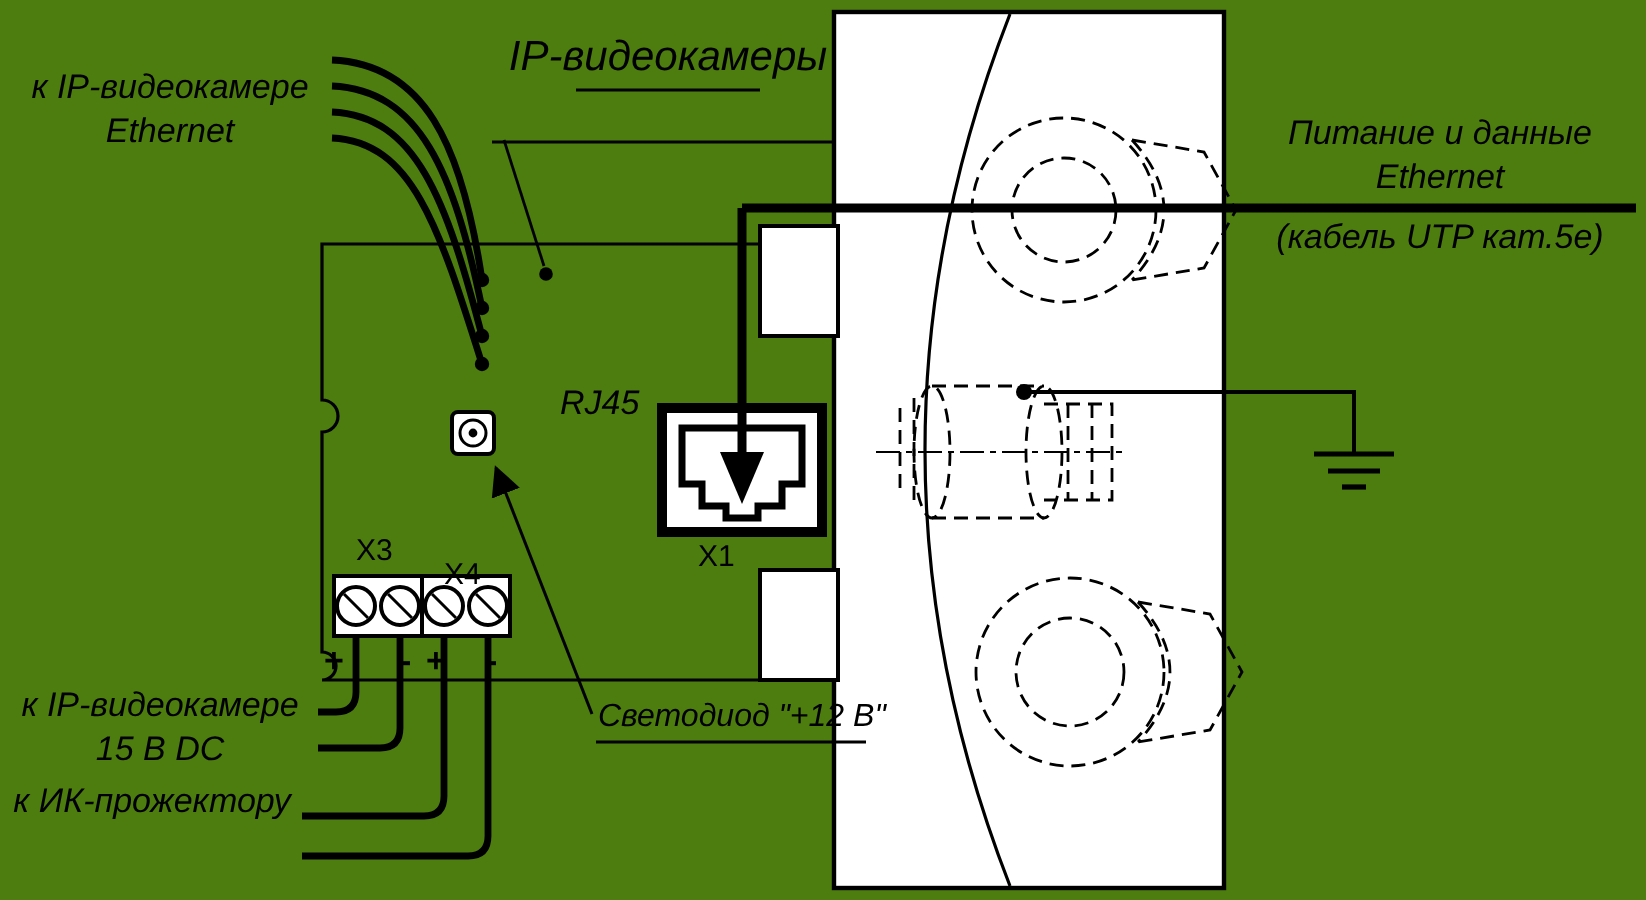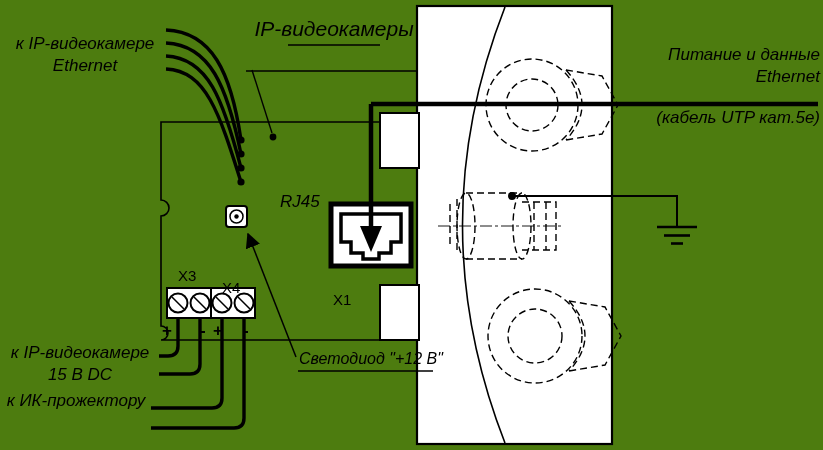--- a/index.html
+++ b/index.html
@@ -148,37 +148,37 @@
   <div class="lbl" style="left:6px;top:33px;width:158px;">
     <div>к IP-видеокамере</div>
     <div>Ethernet</div>
   </div>
 
   <div class="title" style="left:243px;top:16px;width:182px;">
     <div>IP-видеокамеры</div>
   </div>
 
   <div class="lbl" style="left:280px;top:191px;">RJ45</div>
-  <div class="small" style="left:333px;top:271px;margin-top:21px;">X1</div>
+  <div class="small" style="left:349px;top:271px;">X1</div>
   <div class="small" style="left:178px;top:268px;">X3</div>
   <div class="small" style="left:222px;top:280px;">X4</div>
 
   <div class="pol" style="left:162px;top:322px;">+</div>
   <div class="pol" style="left:200px;top:322px;">-</div>
   <div class="pol" style="left:213px;top:322px;">+</div>
   <div class="pol" style="left:243px;top:322px;">-</div>
 
   <div class="ledlbl" style="left:299px;top:349px;">Светодиод "+12 В"</div>
 
   <div class="lbl" style="left:4px;top:342px;width:152px;">
     <div>к IP-видеокамере</div>
     <div>15 В DC</div>
   </div>
 
   <div class="lbl" style="left:0px;top:390px;width:152px;">к ИК-прожектору</div>
 
-  <div class="lbl" style="left:620px;top:44px;width:200px;text-align:right;">
+  <div class="lbl" style="left:620px;top:56px;width:200px;">
     <div>Питание и данные</div>
     <div>Ethernet</div>
-    <div style="margin-top:19px;">(кабель UTP кат.5е)</div>
+    <div style="margin-top:8px;">(кабель UTP кат.5е)</div>
   </div>
 
 </div>
 
 </body></html>

